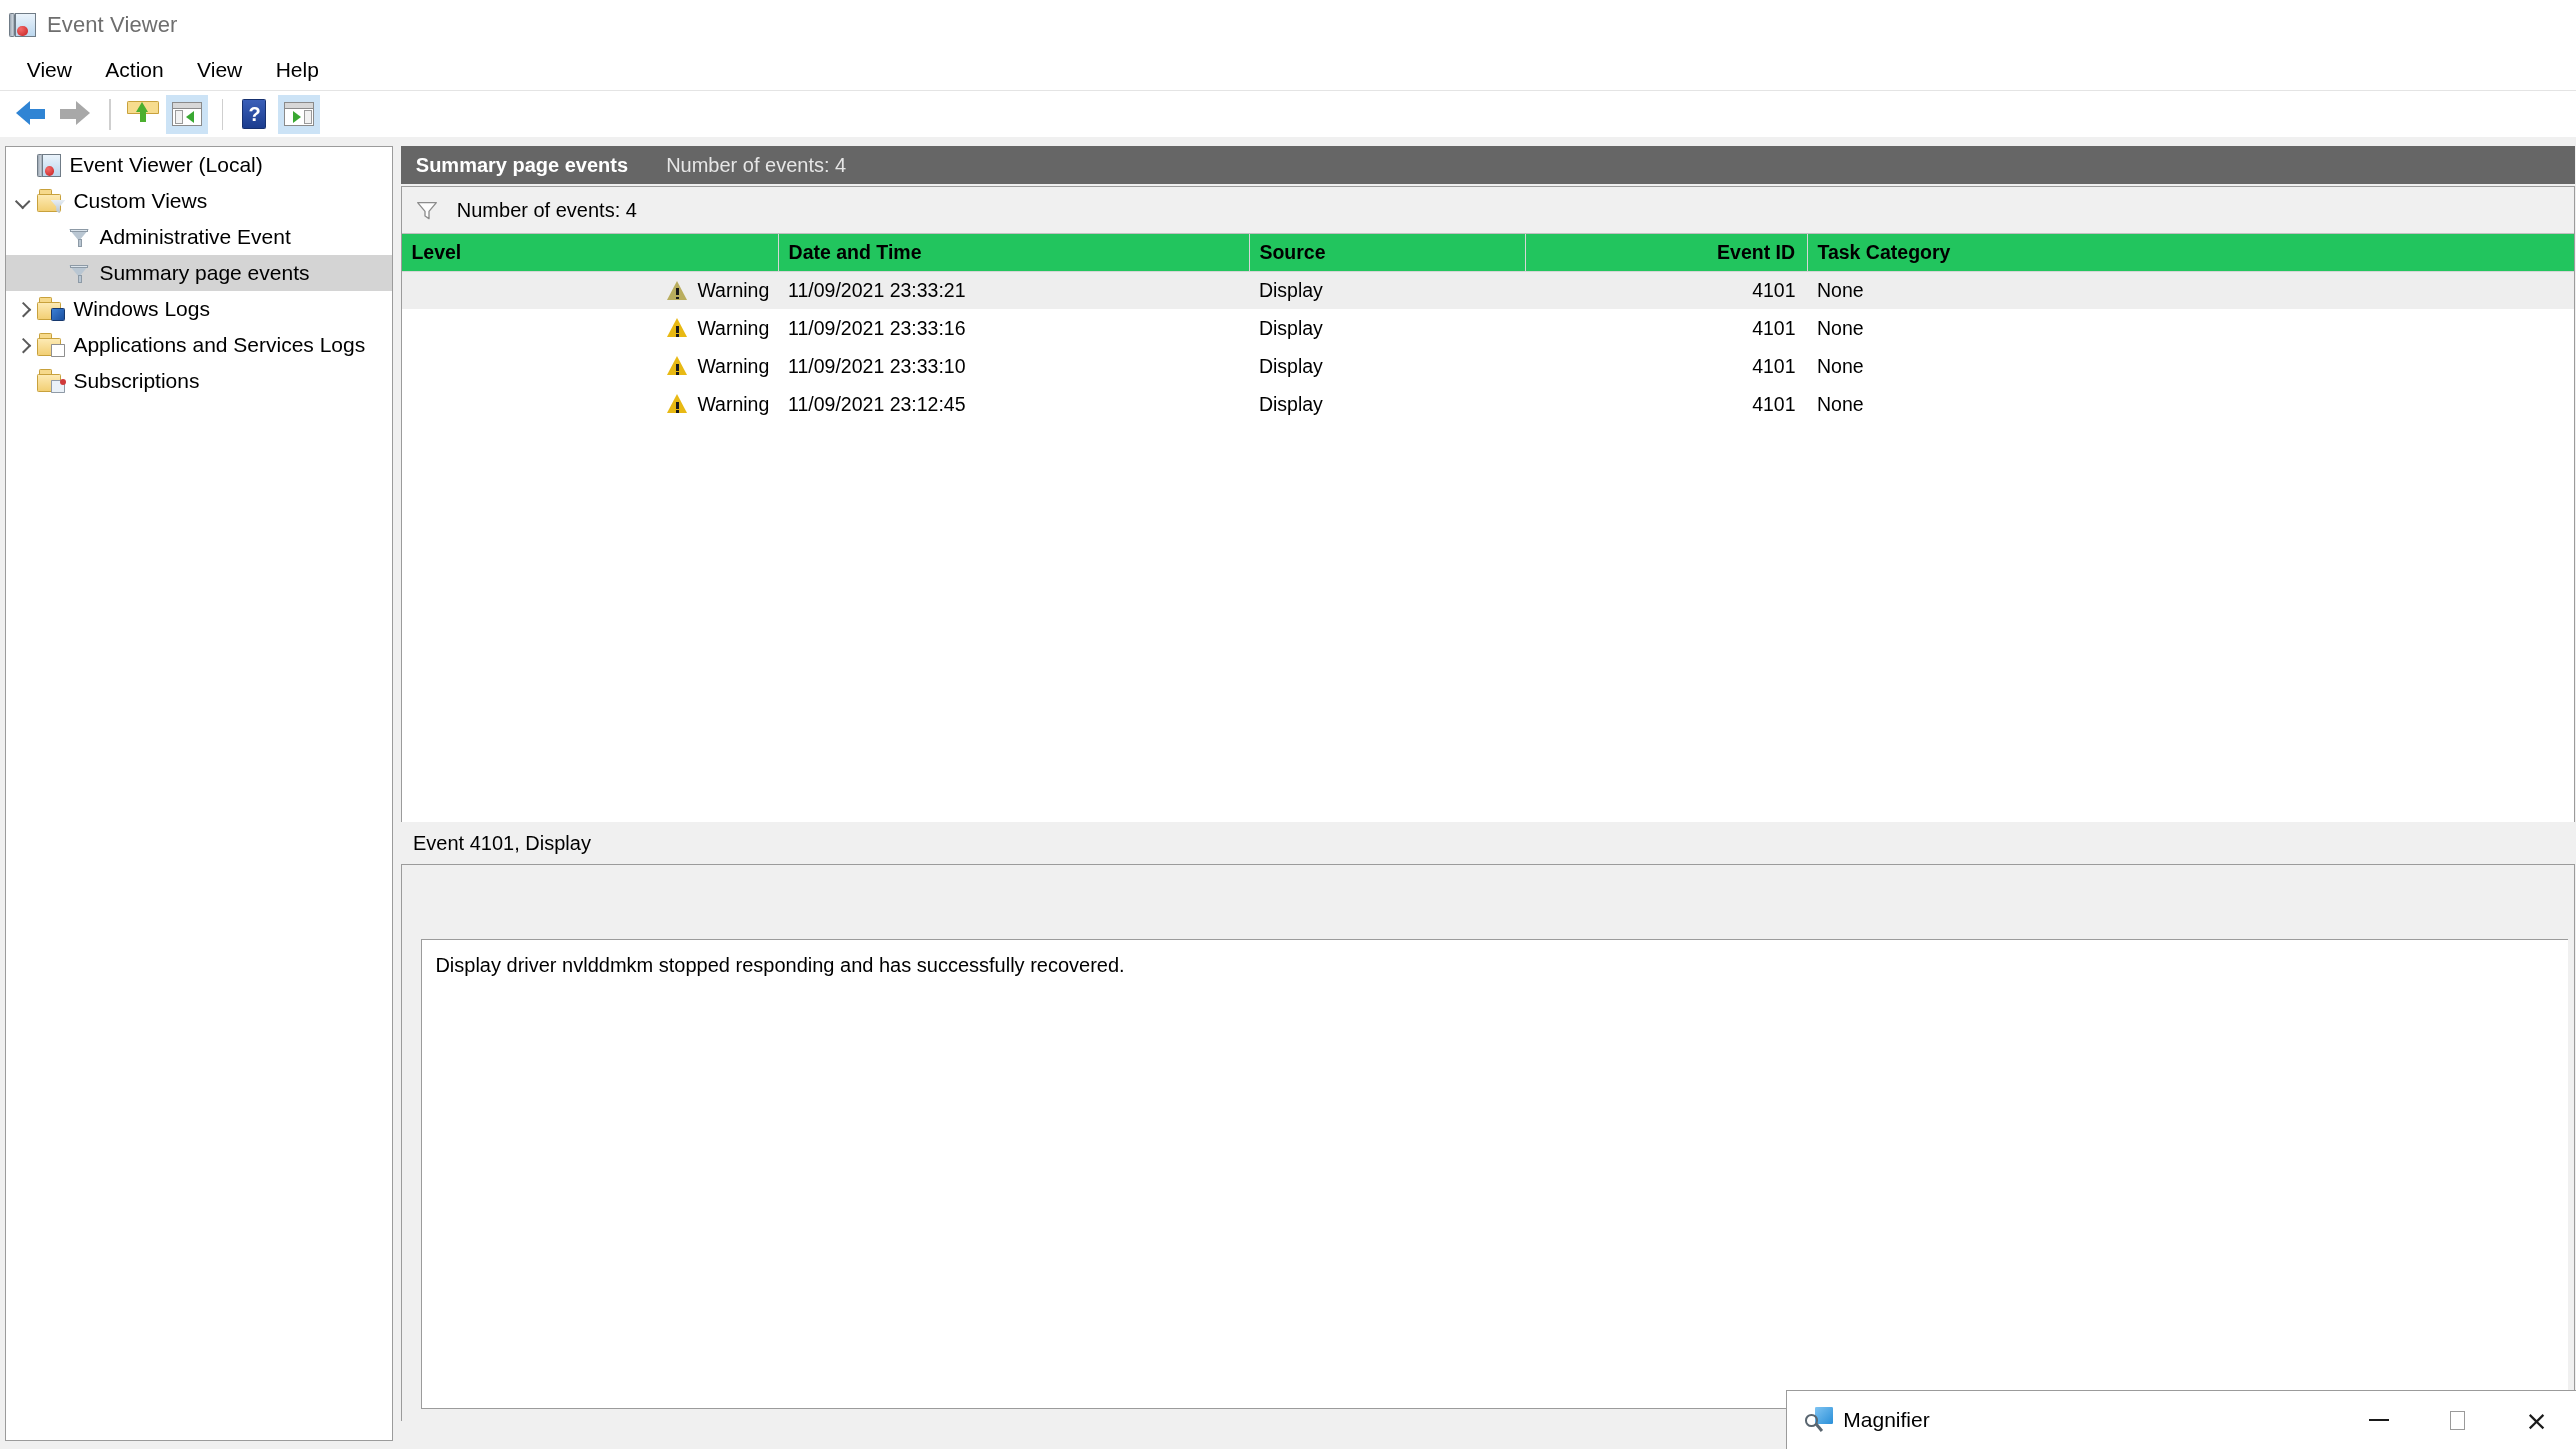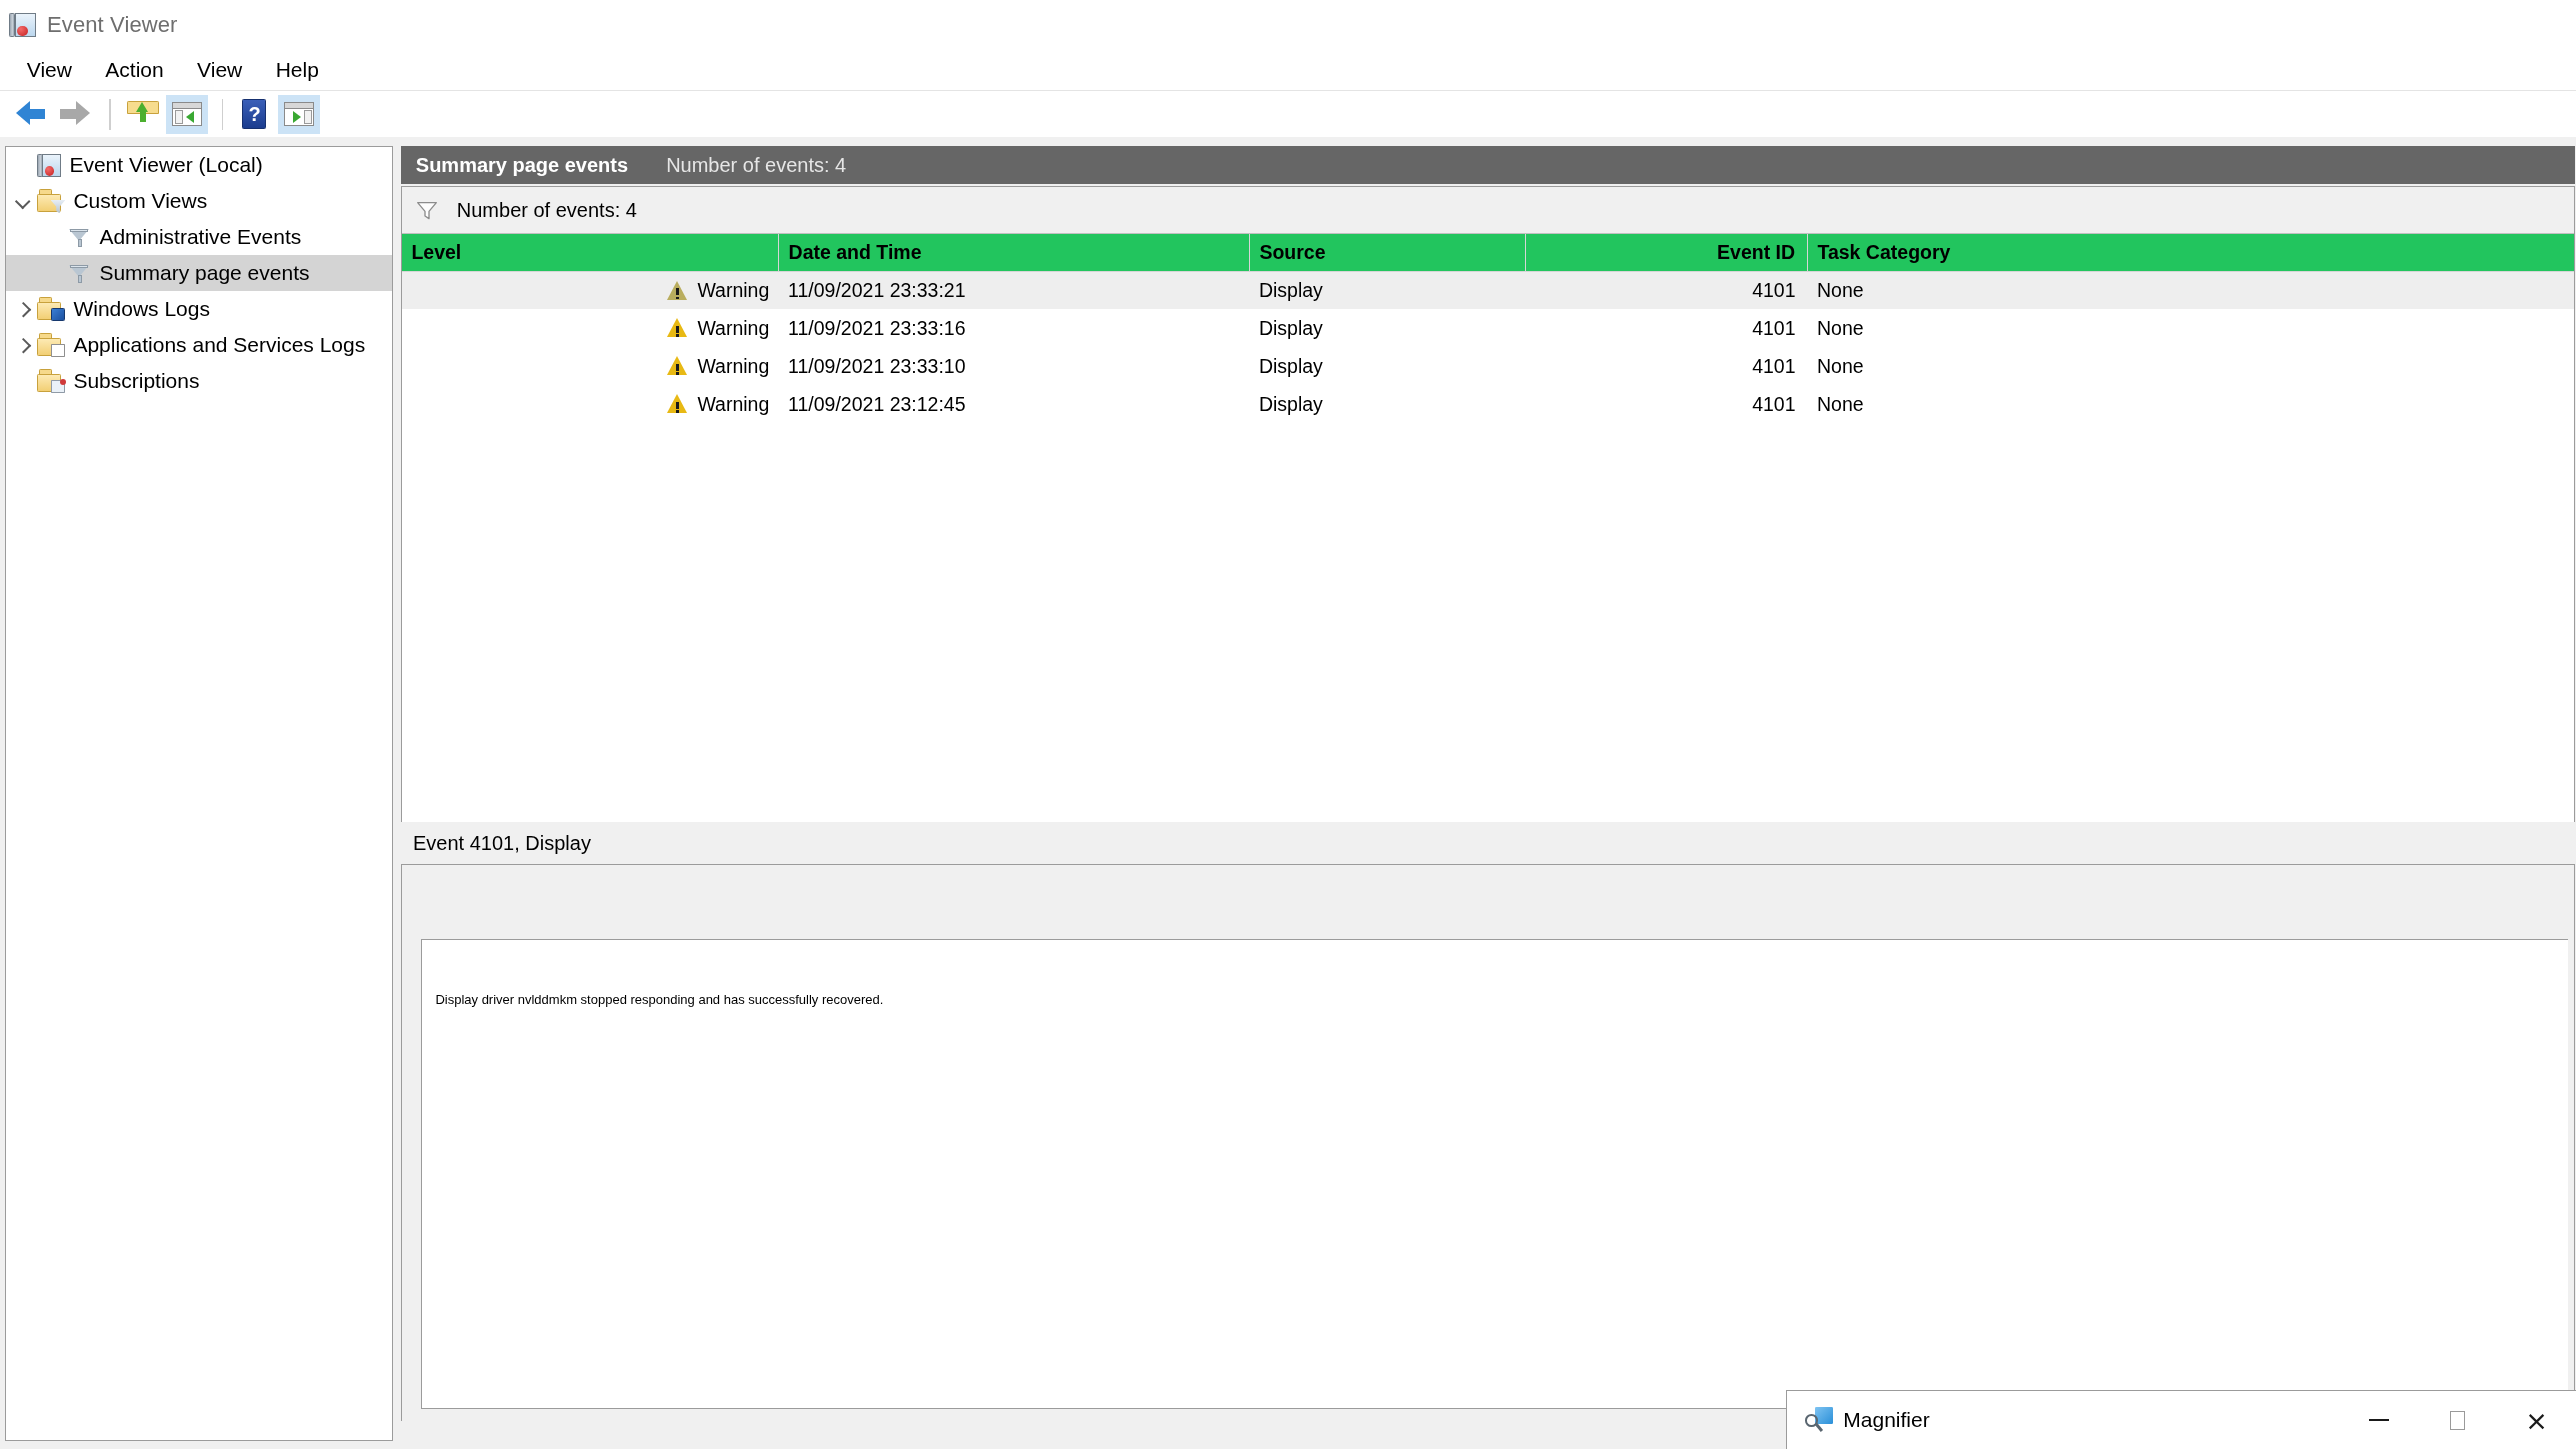--- a/index.html
+++ b/index.html
@@ -596,24 +596,23 @@
     position: absolute;
     left: 19px; top: 74px;
     width: 2147px; height: 470px;
     background: #ffffff;
     border: 1.3px solid #9b9b9b;
     border-right: none;
     box-sizing: border-box;
     padding: 10.7px 13.4px;
   }
   .detail-text {
-    font-size: 13px;
+    font-size: 20px;
     color: #000000;
     line-height: 1.4;
-    margin-top: 40px;
   }
 
   
   .magnifier {
     position: absolute;
     left: 1786px; top: 1390px;
     width: 790px; height: 59px;
     background: #ffffff;
     border: 0.7px solid #9b9b9b;
     border-bottom: none;
@@ -776,21 +775,21 @@
             <span class="badge badge-funnel"></span>
         </span>
         <span class="tree-label">Custom Views</span>
       </div>
 
       <div class="tree-row indent-3">
         <span class="ico-funnel">
           <span class="cup"></span>
             <span class="stem"></span>
         </span>
-        <span class="tree-label">Administrative Events</span>
+        <span class="tree-label">Administrative Event</span>
       </div>
 
       <div class="tree-row indent-3 selected">
         <span class="ico-funnel">
           <span class="cup"></span>
             <span class="stem"></span>
         </span>
         <span class="tree-label">Summary page events</span>
       </div>
 

